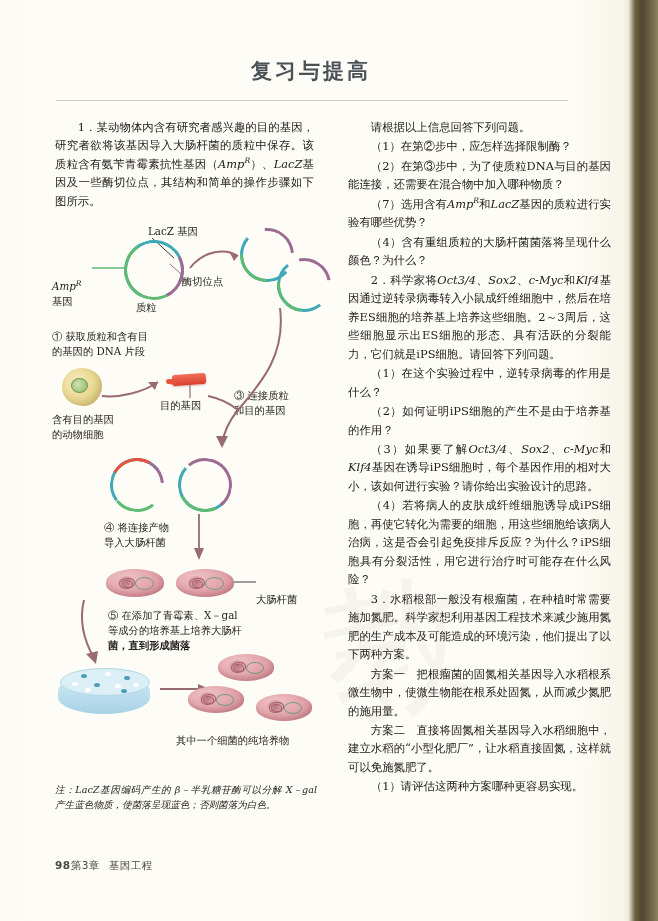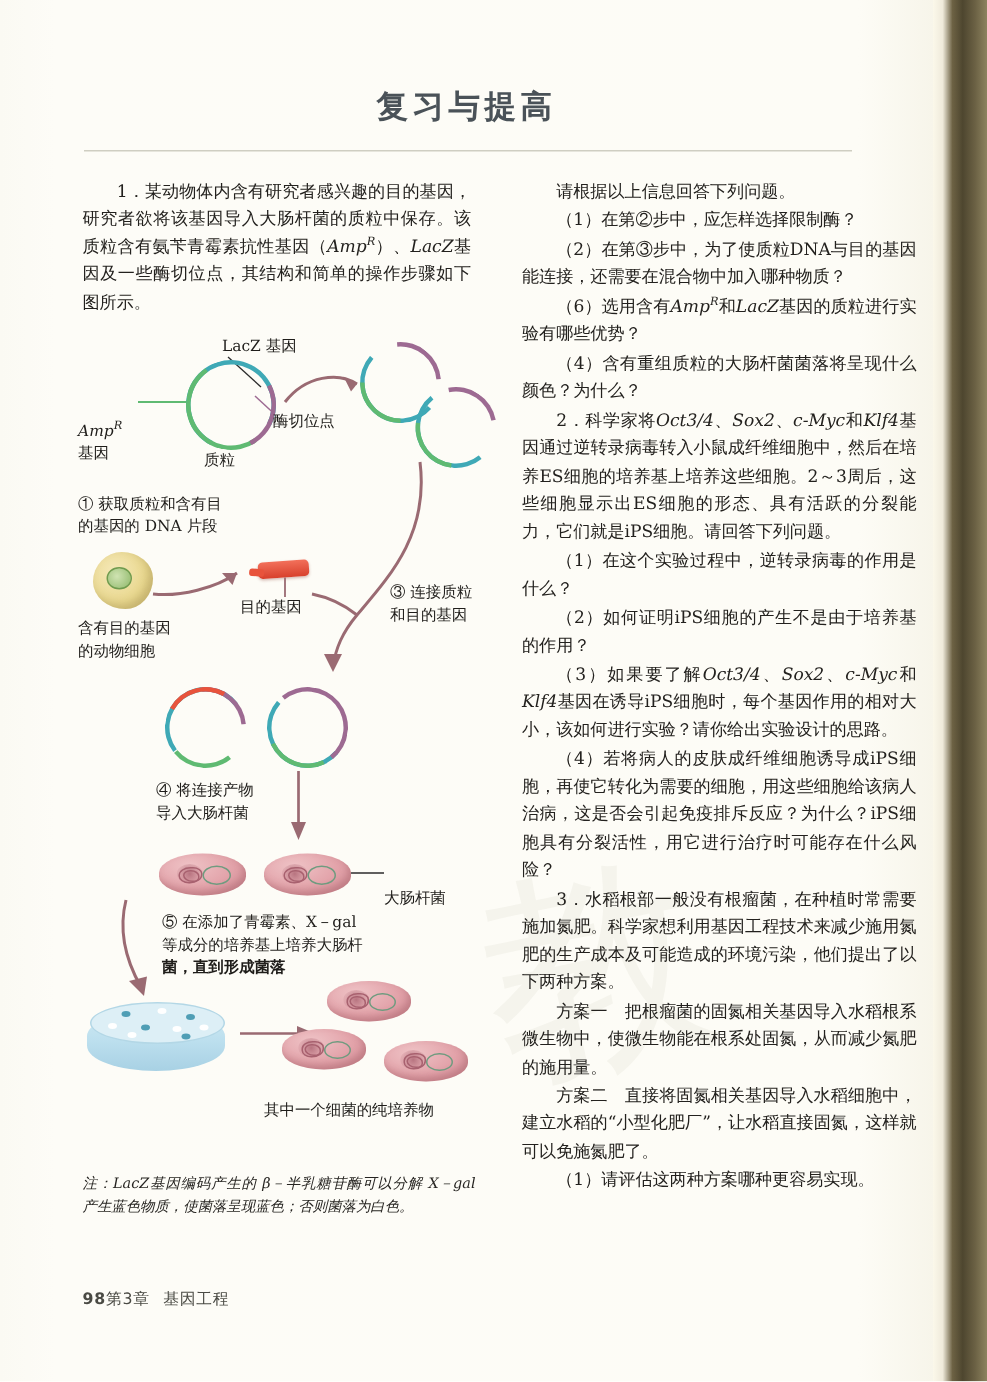--- a/index.html
+++ b/index.html
@@ -189,21 +189,21 @@
       <path class="brown" d="M2,20 C20,22 44,16 58,6"></path>
       <path class="brownf" d="M58,6 L48,6 L55,14 Z"></path>
     </svg>
 
     <div id="gene-frag"></div>
     <svg class="arrowsvg" style="left:134px;top:158px;width:8px;height:16px;">
       <line x1="4" y1="14" x2="4" y2="1" stroke="#9a6a72" stroke-width="1.2"></line>
     </svg>
     <div class="fl" style="left:108px;top:172px;">目的基因</div>
 
-    <div class="fl" style="left:208px;top:162px;">
+    <div class="fl" style="left:182px;top:162px;">
       <span>③ 连接质粒</span><br>
       <span>和目的基因</span>
     </div>
 
     <svg class="arrowsvg" style="left:142px;top:80px;width:100px;height:150px;">
       <path class="brown" d="M86,2 C92,50 66,78 44,104 C34,116 30,126 28,138"></path>
       <path class="brownf" d="M28,142 L22,130 L34,130 Z"></path>
       <path class="brown" d="M44,104 C34,96 24,92 14,90" stroke-width="1.6"></path>
     </svg>
 
@@ -287,21 +287,21 @@
 
     <div class="fl" style="left:124px;top:507px;">其中一个细菌的纯培养物</div>
   </div>
 
   <div id="note"><span>注：</span><span class="it">LacZ</span><span>基因编码产生的 β－半乳糖苷酶可以分解 X－gal 产生蓝色物质，使菌落呈现蓝色；否则菌落为白色。</span></div>
 
   <div class="col" id="col-right">
       <p class="para"><span>请根据以上信息回答下列问题。</span></p>
       <p class="para"><span>（1）在第②步中，应怎样选择限制酶？</span></p>
       <p class="para"><span>（2）在第③步中，为了使质粒DNA与目的基因能连接，还需要在混合物中加入哪种物质？</span></p>
-      <p class="para"><span>（6）选用含有</span><span class="it">Amp</span><span class="sup">R</span><span>和</span><span class="it">LacZ</span><span>基因的质粒进行实验有哪些优势？</span></p>
+      <p class="para"><span>（7）选用含有</span><span class="it">Amp</span><span class="sup">R</span><span>和</span><span class="it">LacZ</span><span>基因的质粒进行实验有哪些优势？</span></p>
       <p class="para"><span>（4）含有重组质粒的大肠杆菌菌落将呈现什么颜色？为什么？</span></p>
       <p class="para"><span>2．科学家将</span><span class="it">Oct3/4</span><span>、</span><span class="it">Sox2</span><span>、</span><span class="it">c-Myc</span><span>和</span><span class="it">Klf4</span><span>基因通过逆转录病毒转入小鼠成纤维细胞中，然后在培养ES细胞的培养基上培养这些细胞。2～3周后，这些细胞显示出ES细胞的形态、具有活跃的分裂能力，它们就是iPS细胞。请回答下列问题。</span></p>
       <p class="para"><span>（1）在这个实验过程中，逆转录病毒的作用是什么？</span></p>
       <p class="para"><span>（2）如何证明iPS细胞的产生不是由于培养基的作用？</span></p>
       <p class="para"><span>（3）如果要了解</span><span class="it">Oct3/4</span><span>、</span><span class="it">Sox2</span><span>、</span><span class="it">c-Myc</span><span>和</span><span class="it">Klf4</span><span>基因在诱导iPS细胞时，每个基因作用的相对大小，该如何进行实验？请你给出实验设计的思路。</span></p>
       <p class="para"><span>（4）若将病人的皮肤成纤维细胞诱导成iPS细胞，再使它转化为需要的细胞，用这些细胞给该病人治病，这是否会引起免疫排斥反应？为什么？iPS细胞具有分裂活性，用它进行治疗时可能存在什么风险？</span></p>
       <p class="para"><span>3．水稻根部一般没有根瘤菌，在种植时常需要施加氮肥。科学家想利用基因工程技术来减少施用氮肥的生产成本及可能造成的环境污染，他们提出了以下两种方案。</span></p>
       <p class="para"><span>方案一　把根瘤菌的固氮相关基因导入水稻根系微生物中，使微生物能在根系处固氮，从而减少氮肥的施用量。</span></p>
       <p class="para"><span>方案二　直接将固氮相关基因导入水稻细胞中，建立水稻的“小型化肥厂”，让水稻直接固氮，这样就可以免施氮肥了。</span></p>
       <p class="para"><span>（1）请评估这两种方案哪种更容易实现。</span></p>

